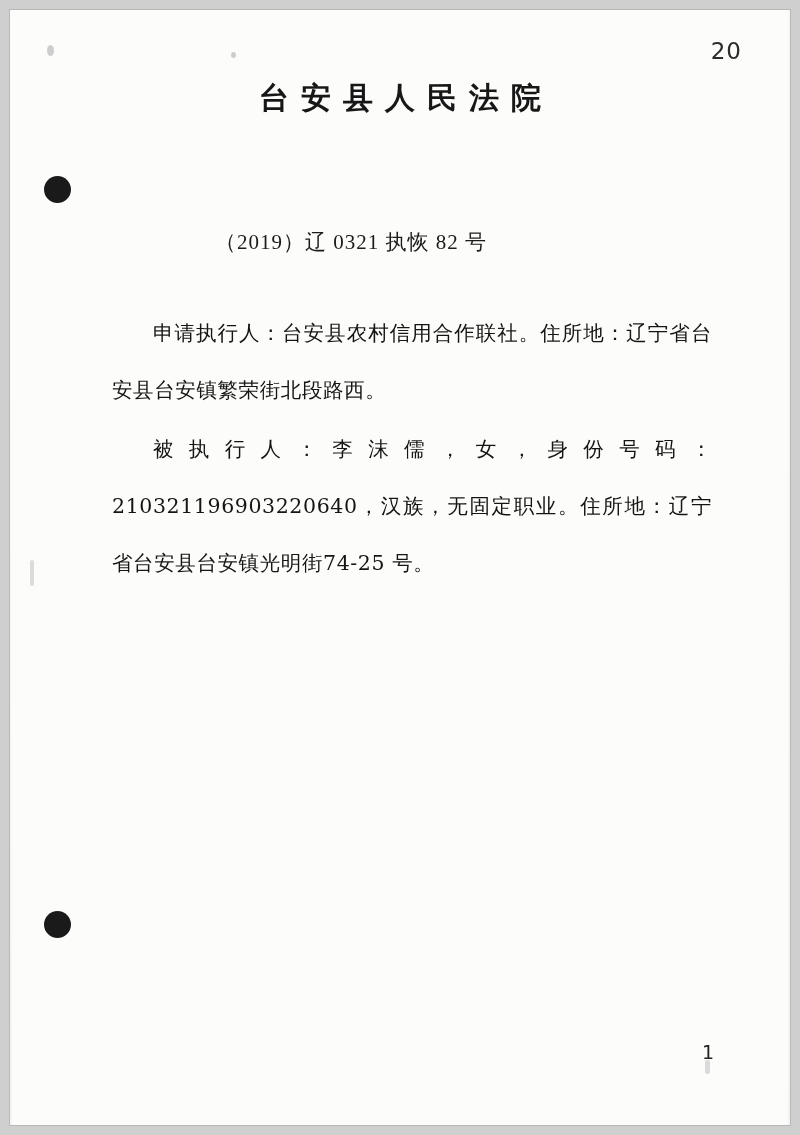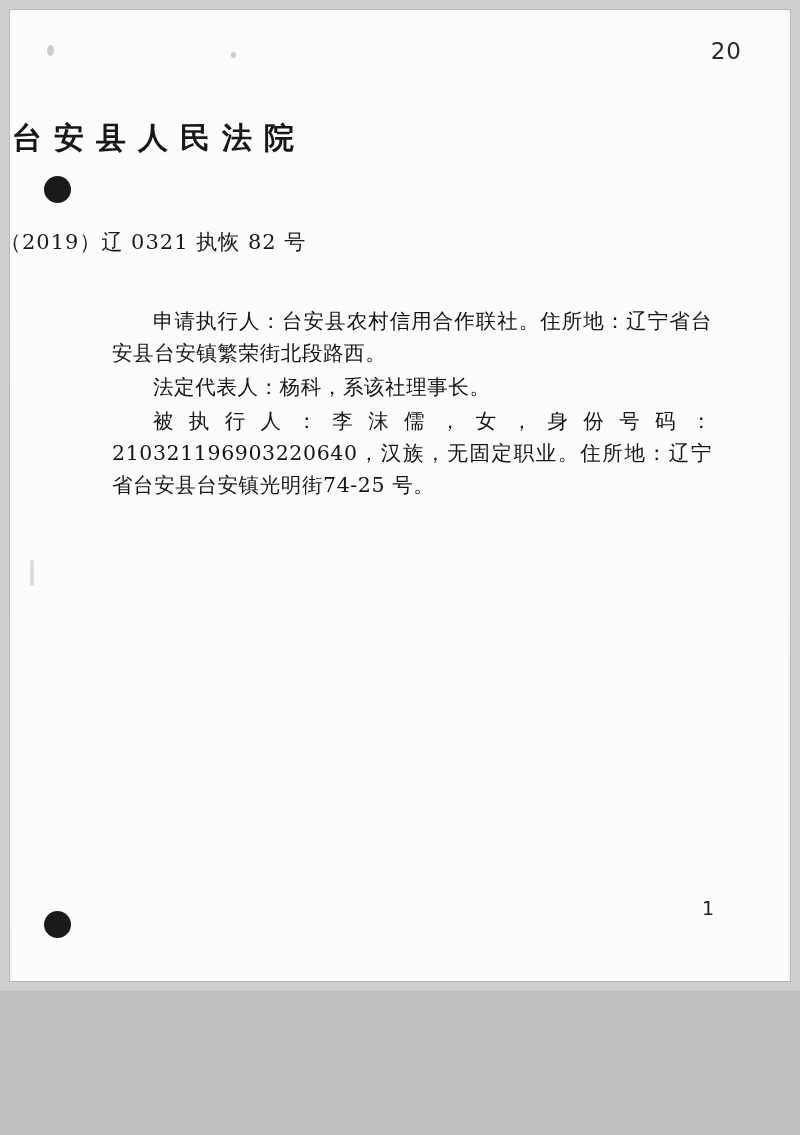--- a/index.html
+++ b/index.html
@@ -6,21 +6,21 @@
     margin: 0;
     padding: 0;
     background: #bfbfbf;
   }
   body {
     font-family: "DejaVu Serif", "Liberation Serif", serif;
   }
   .page {
     position: relative;
     width: 800px;
-    height: 991px;
+    height: 1135px;
     background: #ffffff;
     overflow: hidden;
     
     background-image:
       radial-gradient(circle at 20% 15%, #fdfdfd 0%, #f7f7f5 55%, #f2f2f0 100%);
   }
   .scan-border {
     position: absolute;
     inset: 0;
     box-shadow: inset 0 0 0 9px #cfcfcf, inset 0 0 0 10px #b8b8b8;
@@ -61,21 +61,21 @@
   .speck.a { left: 47px; top: 45px; width: 7px; height: 11px; }
   .speck.b { left: 231px; top: 52px; width: 5px; height: 6px; }
   .speck.c { left: 30px; top: 560px; width: 4px; height: 26px; background:#dcdcdc; border-radius:2px;}
   .speck.d { left: 705px; top: 1060px; width: 5px; height: 14px; background:#dadada; border-radius:2px;}
 
   .title-block {
     position: absolute;
     left: 0;
     right: 0;
     top: 78px;
-    margin-top: 40px;
+    text-align: center;
   }
   .doc-title, .doc-subtitle {
     font-family: "DejaVu Serif", "Liberation Serif", serif;
     font-weight: bold;
     color: #171717;
   }
   .doc-title {
     font-size: 30px;
     letter-spacing: 12px;
     padding-left: 12px;
@@ -85,34 +85,35 @@
     letter-spacing: 12px;
     padding-left: 12px;
     margin-top: 22px;
   }
 
   .case-number {
     position: absolute;
     left: 0;
     right: 98px;
     top: 228px;
-    text-align: left;
+    text-align: center;
     font-size: 21px;
     color: #1b1b1b;
     letter-spacing: 1px;
+    font-family: Liberation Serif, serif;
   }
 
   .body {
     position: absolute;
     left: 112px;
     right: 88px;
     top: 305px;
     color: #151515;
     font-size: 20.5px;
-    line-height: 32px;
+    line-height: 57px;
     letter-spacing: 0.6px;
     text-align: justify;
   }
   .para {
     margin: 0 0 2px 0;
     text-indent: 2em;
   }
   .page-number-bottom {
     position: absolute;
     right: 86px;
@@ -140,18 +141,17 @@
   <div class="punch two"></div>
 
   <div class="title-block">
     <div class="doc-title">台安县人民法院</div>
   </div>
 
   <div class="case-number">（2019）辽 0321 执恢 82 号</div>
 
   <div class="body">
     <p class="para">申请执行人：台安县农村信用合作联社。住所地：辽宁省台安县台安镇繁荣街北段路西。</p>
-    <p class="para">法定代表人：杨科，系该社理事长。</p>
     <p class="para">被执行人：李沫儒，女，身份号码：210321196903220640，汉族，无固定职业。住所地：辽宁省台安县台安镇光明街74-25 号。</p>
   </div>
 
   <div class="page-number-bottom">1</div>
 </div>
 
 </body></html>

